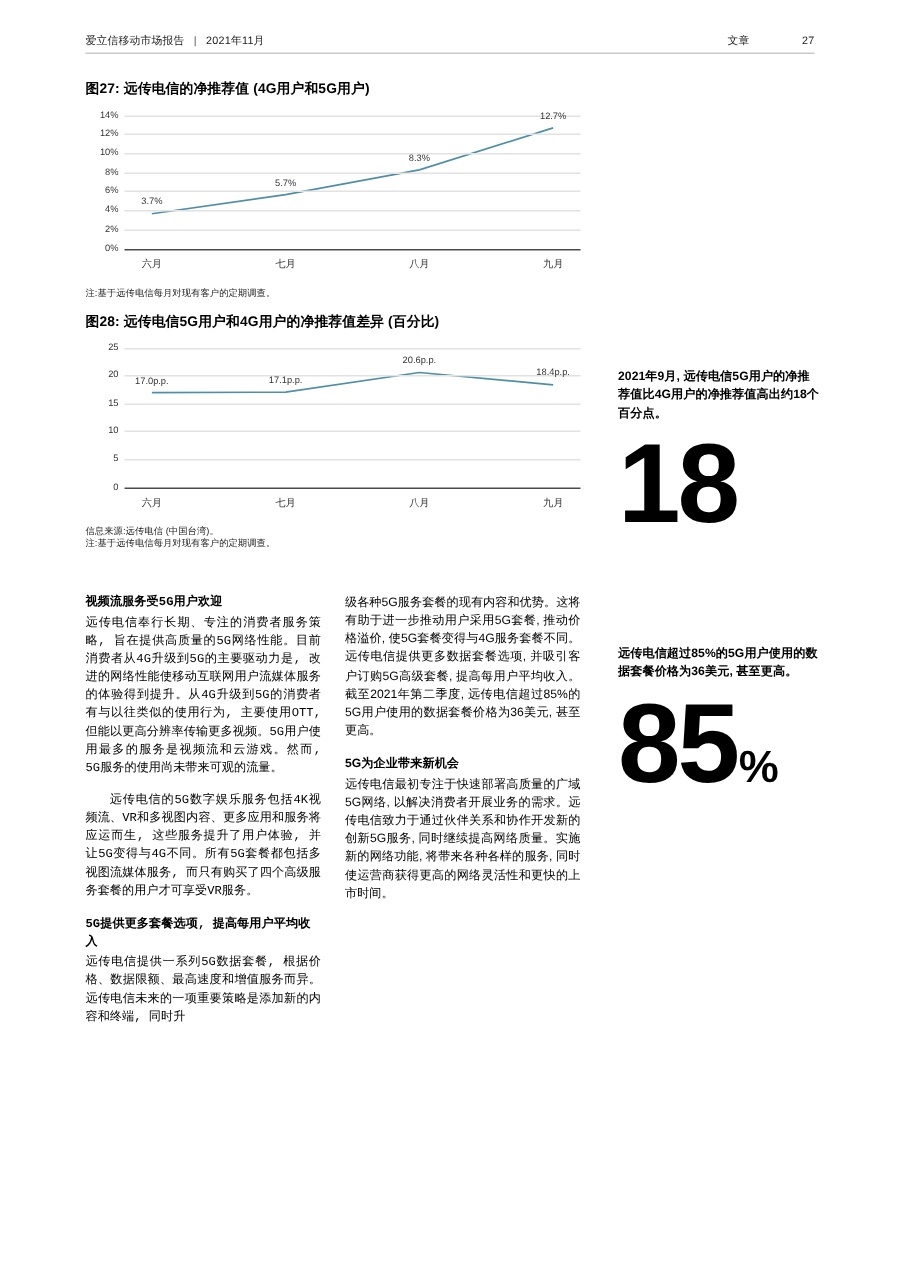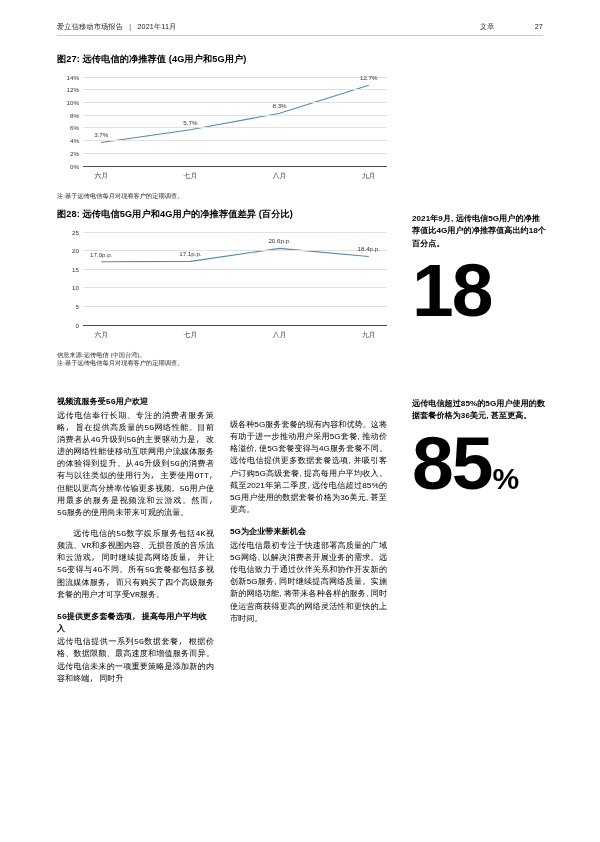--- a/index.html
+++ b/index.html
@@ -23,22 +23,22 @@
     position:absolute;
     left:57px;top:22px;
     width:486px;
     display:flex;align-items:baseline;
     font-size:7.2px;
     letter-spacing:.15px;
     color:#1a1a1a;
   }
   .header .left{flex:1;white-space:nowrap;}
   .header .sep{margin:0 4px;color:#555;}
-  .header .right{display:flex;align-items:flex-start;gap:40px;}
-  .header .pagenum{font-weight:400;}
+  .header .right{display:flex;align-items:flex-start;gap:15px;}
+  .header .pagenum{font-weight:400;margin-left:20px;}
   .header-rule{
     position:absolute;left:57px;top:35px;width:486px;height:1px;
     background:#c9c9c9;
   }
 
   
   .chart-block{position:absolute;left:57px;width:330px;}
   #chart27-block{top:54px;}
   #chart28-block{top:209px;}
 
@@ -80,38 +80,38 @@
   }
   svg.lineplot{position:absolute;inset:0;width:100%;height:100%;overflow:visible;}
 
   .note{
     font-size:6.2px;color:#222;line-height:1.45;margin-top:7px;
     letter-spacing:.05px;
   }
   .note div{white-space:nowrap;}
 
   
-  .callout{position:absolute;left:412px;width:135px;}
+  .callout{position:absolute;left:412px;width:135px;margin-top:32px;}
   #callout-18{top:213px;}
   #callout-85{top:398px;}
   .callout-text{
     font-size:8.1px;font-weight:bold;line-height:1.52;color:#000;
     letter-spacing:.05px;
   }
   .bignum{
     font-size:75px;font-weight:bold;line-height:.92;
     letter-spacing:-2px;color:#000;margin-top:6px;
     display:flex;align-items:baseline;
   }
   .bignum .pct{font-size:30px;letter-spacing:-1px;margin-left:1px;}
 
   
   .col{position:absolute;width:157px;top:396px;}
   #col1{left:57px;font-family:Liberation Mono, monospace;}
-  #col2{left:230px;margin-top:23px;}
+  #col2{left:230px;}
   #col3{left:412px;width:135px;top:555px;}
 
   .sub-h{
     font-size:8.1px;font-weight:bold;color:#000;
     line-height:1.45;margin:0 0 2px 0;letter-spacing:.05px;
   }
   .para{
     font-size:8.1px;line-height:1.5;color:#000;
     margin:0;text-align:justify;letter-spacing:.02px;
     text-justify:inter-ideograph;
@@ -221,21 +221,21 @@
     <div class="bignum">
       <span>85</span>
       <span class="pct">%</span>
     </div>
   </div>
 
   <div class="col" id="col1">
     <div class="sub-h">视频流服务受5G用户欢迎</div>
     <p class="para">远传电信奉行长期、专注的消费者服务策略, 旨在提供高质量的5G网络性能。目前消费者从4G升级到5G的主要驱动力是, 改进的网络性能使移动互联网用户流媒体服务的体验得到提升。从4G升级到5G的消费者有与以往类似的使用行为, 主要使用OTT, 但能以更高分辨率传输更多视频。5G用户使用最多的服务是视频流和云游戏。然而, 5G服务的使用尚未带来可观的流量。</p>
     <div class="gap"></div>
-    <p class="para indent">远传电信的5G数字娱乐服务包括4K视频流、VR和多视图内容、无损音质的音乐流和云游戏, 同时继续提高网络质量, 并让5G变得与4G不同。所有5G套餐都包括多视图流媒体服务, 而只有购买了四个高级服务套餐的用户才可享受VR服务。</p>
+    <p class="para indent">远传电信的5G数字娱乐服务包括4K视频流、VR和多视图内容、更多应用和服务将应运而生, 这些服务提升了用户体验, 并让5G变得与4G不同。所有5G套餐都包括多视图流媒体服务, 而只有购买了四个高级服务套餐的用户才可享受VR服务。</p>
     <div class="gap-h"></div>
     <div class="sub-h">5G提供更多套餐选项, 提高每用户平均收入</div>
     <p class="para">远传电信提供一系列5G数据套餐, 根据价格、数据限额、最高速度和增值服务而异。远传电信未来的一项重要策略是添加新的内容和终端, 同时升</p>
   </div>
 
   <div class="col" id="col2">
     <p class="para">级各种5G服务套餐的现有内容和优势。这将有助于进一步推动用户采用5G套餐, 推动价格溢价, 使5G套餐变得与4G服务套餐不同。远传电信提供更多数据套餐选项, 并吸引客户订购5G高级套餐, 提高每用户平均收入。截至2021年第二季度, 远传电信超过85%的5G用户使用的数据套餐价格为36美元, 甚至更高。</p>
     <div class="gap-h"></div>
     <div class="sub-h">5G为企业带来新机会</div>
     <p class="para">远传电信最初专注于快速部署高质量的广域5G网络, 以解决消费者开展业务的需求。远传电信致力于通过伙伴关系和协作开发新的创新5G服务, 同时继续提高网络质量。实施新的网络功能, 将带来各种各样的服务, 同时使运营商获得更高的网络灵活性和更快的上市时间。</p>

